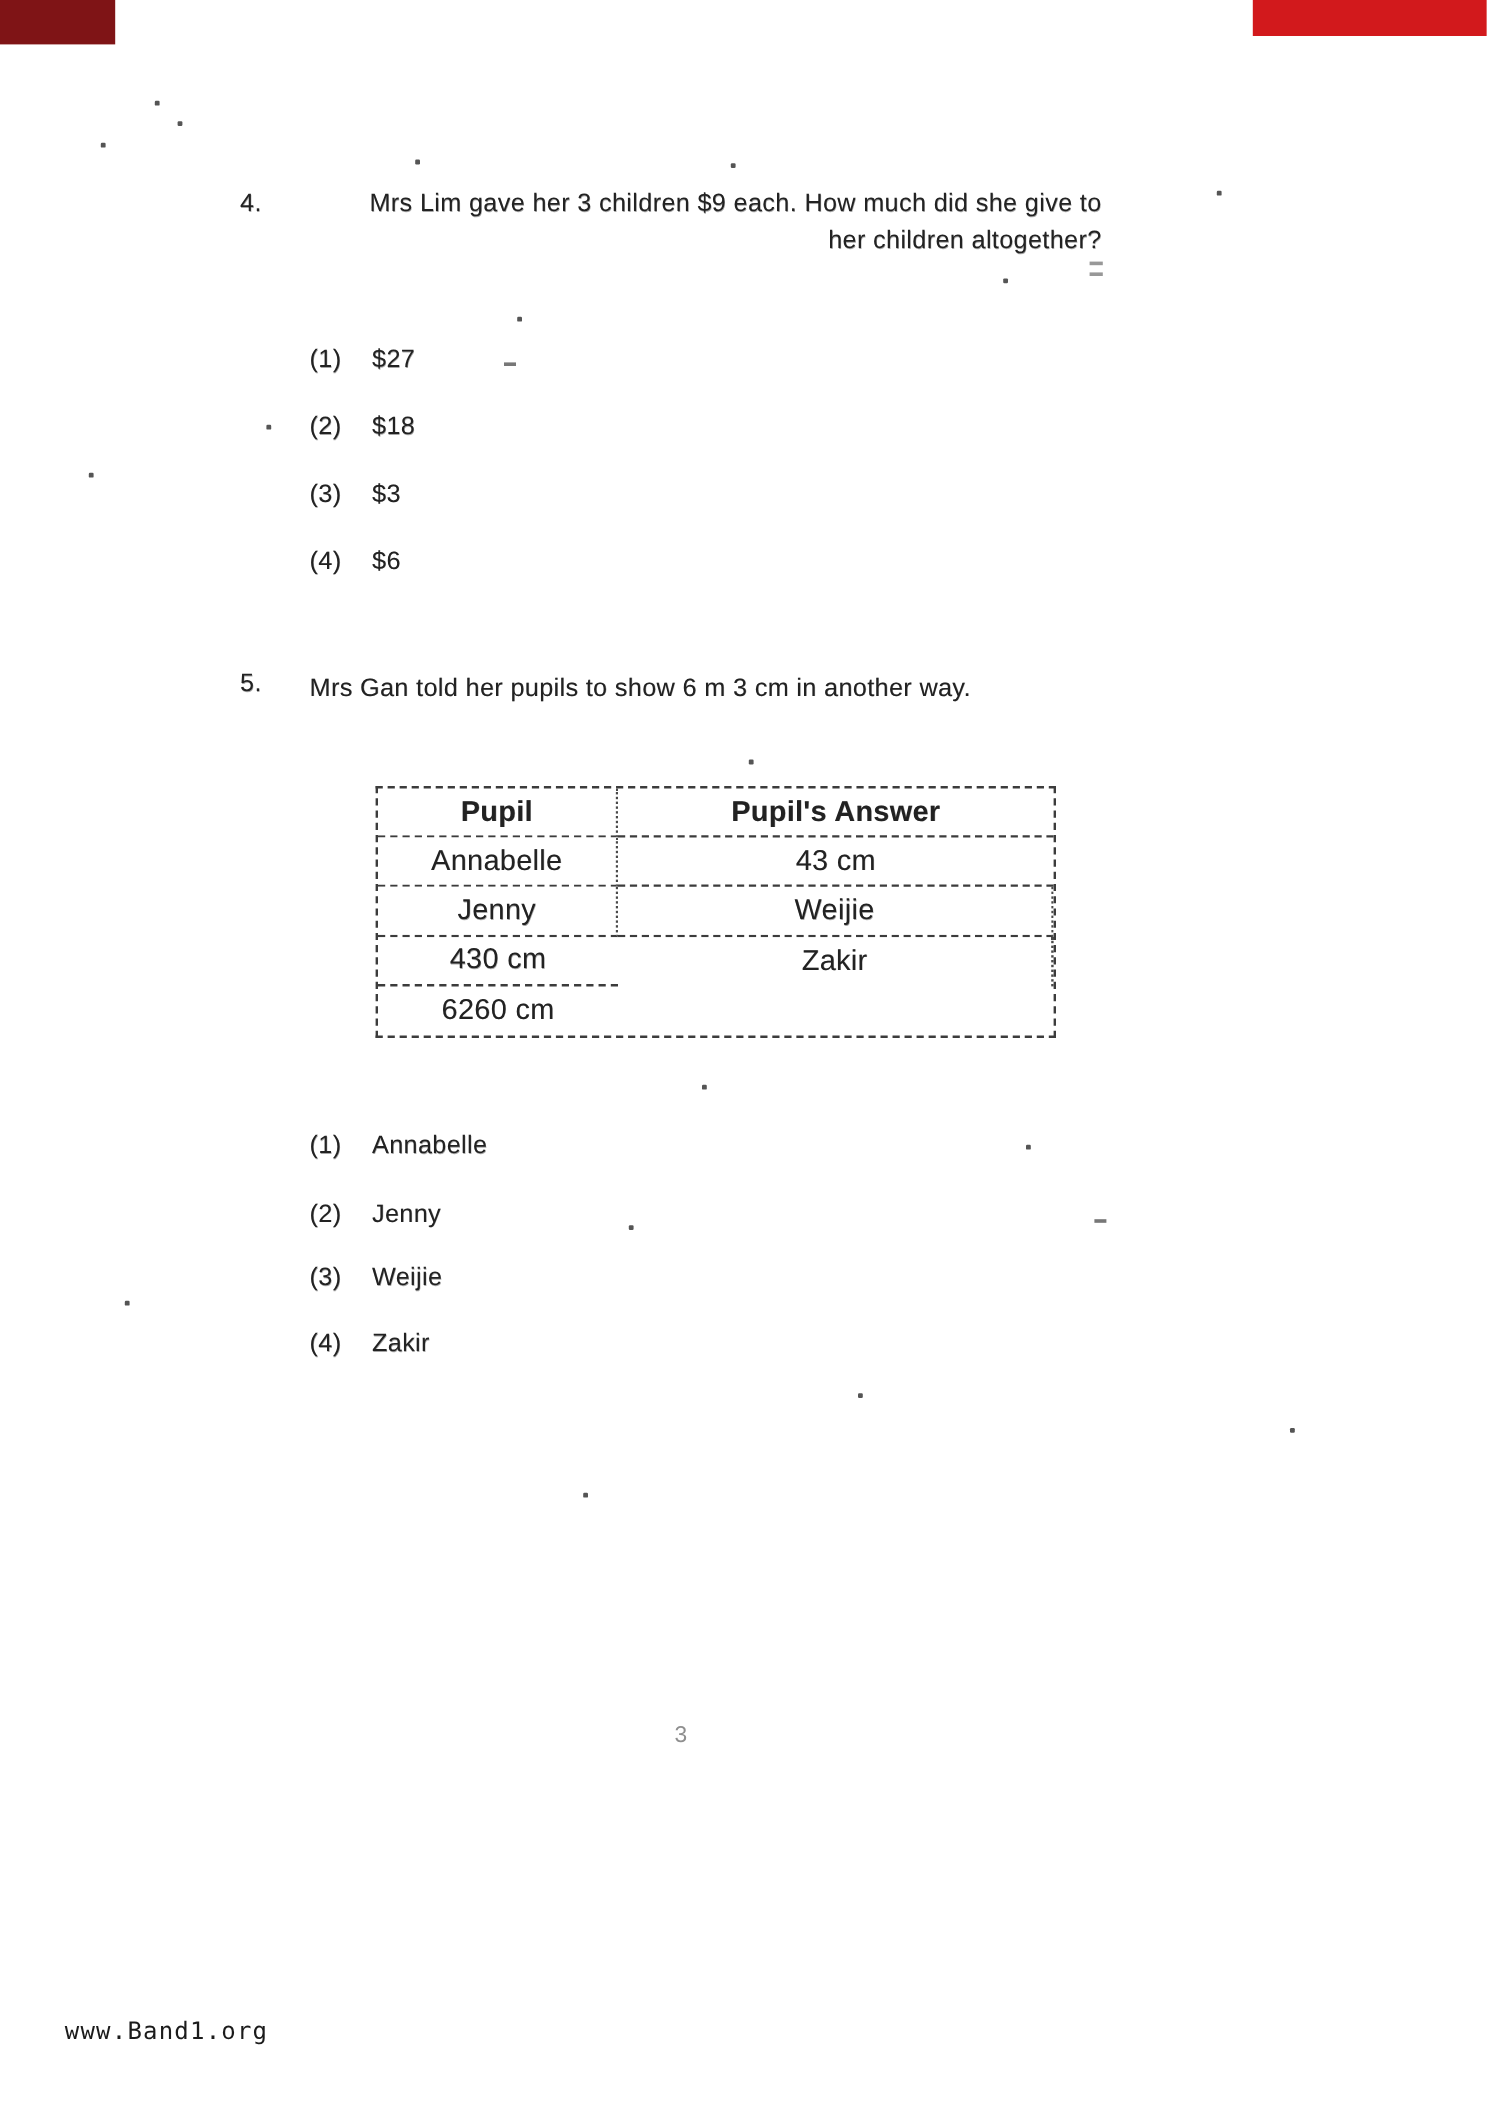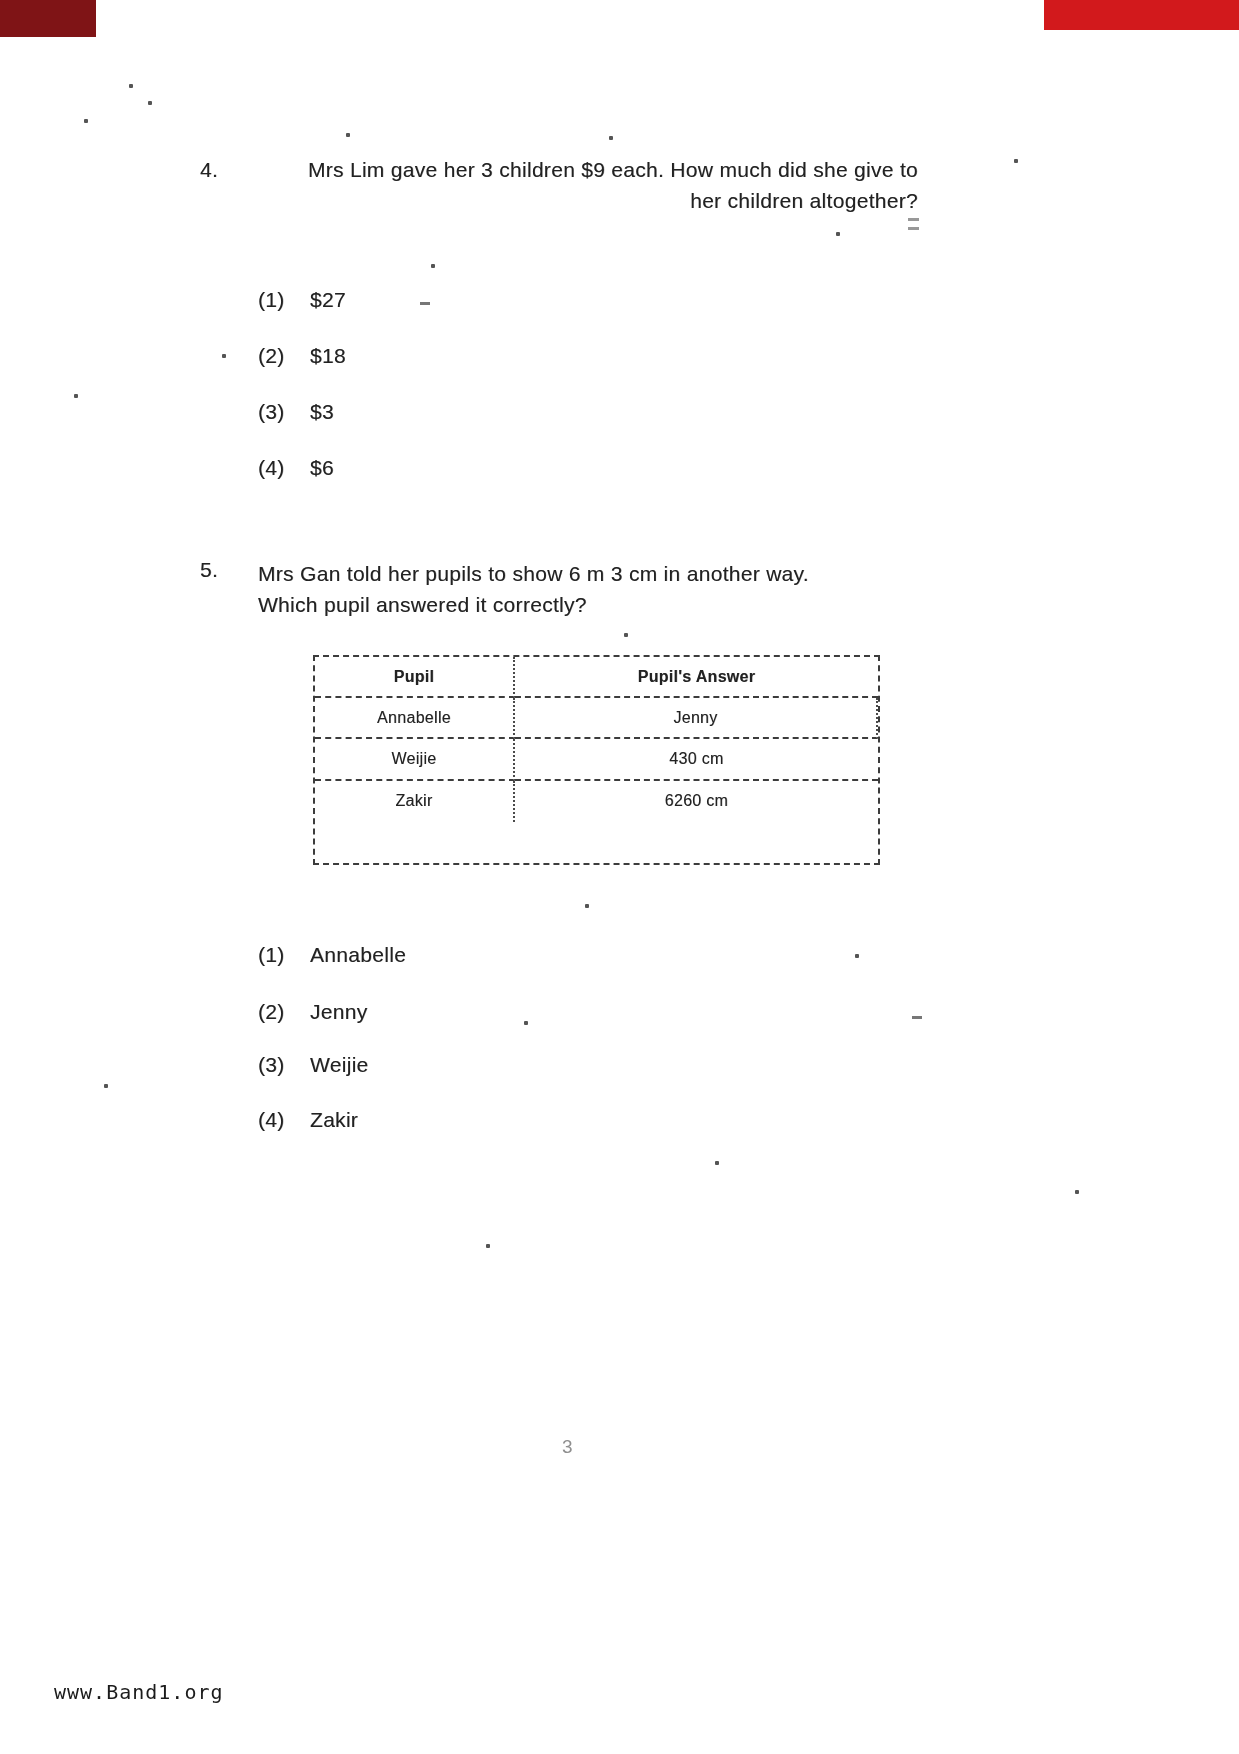--- a/index.html
+++ b/index.html
@@ -22,21 +22,21 @@
   .option-row{position:absolute;font-size:21px;display:flex;gap:14px;}
   .option-label{min-width:38px;}
   
   .pupil-table{
     position:absolute;left:313px;top:655px;width:567px;height:210px;
     border:2px dashed #3c3c3c;box-sizing:border-box;
     display:grid;grid-template-columns:200px 1fr;grid-template-rows:repeat(5,1fr);
   }
   .pupil-table .cell{
     display:flex;align-items:center;justify-content:center;
-    font-size:16px;box-sizing:border-box;
+    font-size:24px;box-sizing:border-box;
     border-bottom:2px dashed #3c3c3c;
     text-align:right;
   }
   .pupil-table .cell.col0{border-right:2px dotted #4a4a4a;}
   .pupil-table .cell.lastrow{border-bottom:none;}
   .pupil-table .cell.head{font-weight:600;}
   
   .page-number{position:absolute;left:562px;top:1436px;font-size:19px;color:#8f8f8f;}
   .watermark{
     position:absolute;left:54px;top:1680px;font-size:20px;color:#1b1b1b;
@@ -73,28 +73,28 @@
   <span>$3</span>
 </div>
 <div class="option-row scan-text" style="left:258px;top:456px;">
   <span class="option-label">(4)</span>
   <span>$6</span>
 </div>
 
 <div class="q-number scan-text" style="left:200px;top:558px;">5.</div>
 <div class="q-text scan-text" style="left:258px;top:558px;">
   <div>Mrs Gan told her pupils to show 6 m 3 cm in another way.</div>
-  <div>Which pupil answered it correctly?</div>
 </div>
 
 <div class="pupil-table scan-text">
   <div class="cell col0 head">Pupil</div>
   <div class="cell head">Pupil's Answer</div>
 
   <div class="cell col0">Annabelle</div>
+  <div class="cell">43 cm</div>
 
   <div class="cell col0">Jenny</div>
 
   <div class="cell col0">Weijie</div>
   <div class="cell">430 cm</div>
 
   <div class="cell col0 lastrow">Zakir</div>
   <div class="cell lastrow">6260 cm</div>
 </div>
 

